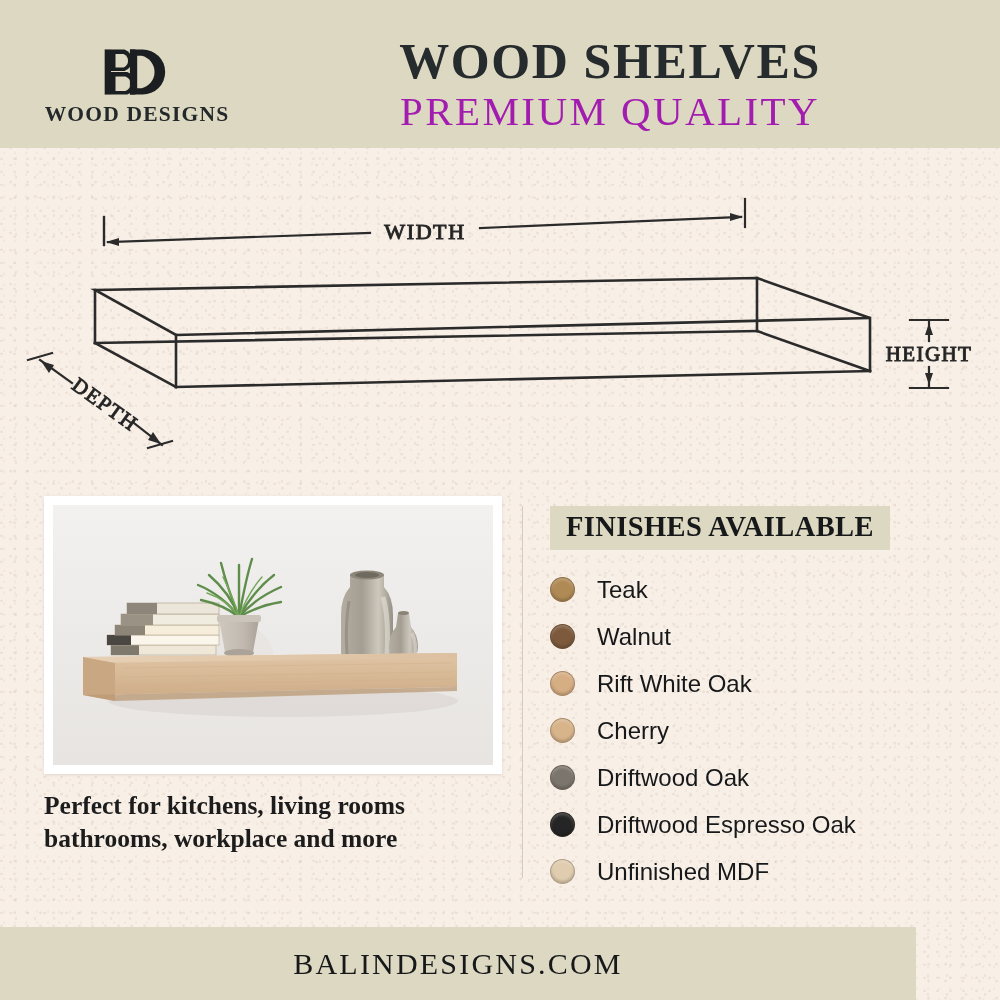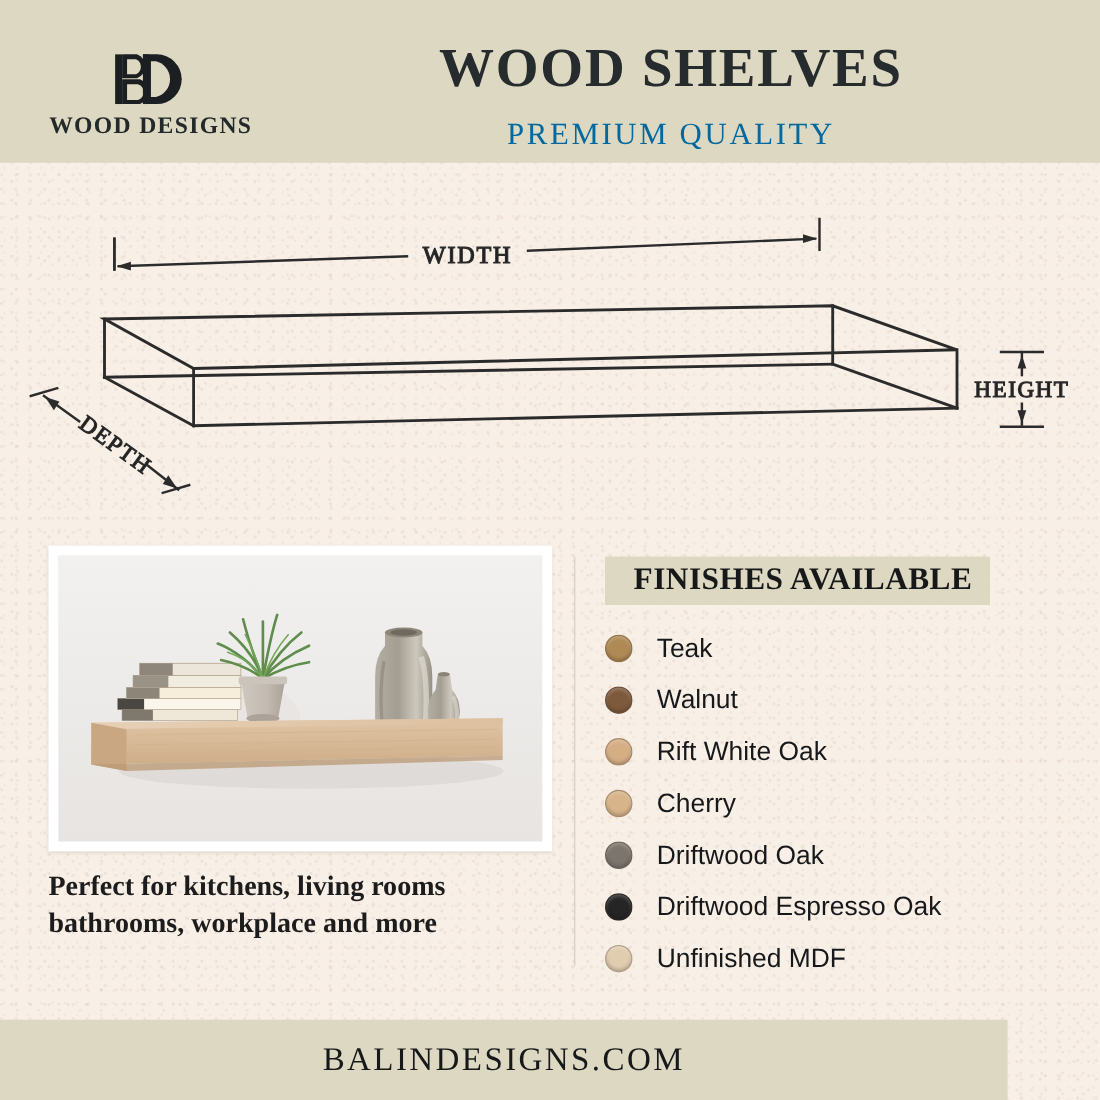--- a/index.html
+++ b/index.html
@@ -62,26 +62,26 @@
   #main-title {
     font-family: "Liberation Serif", "DejaVu Serif", serif;
     font-weight: 700;
     font-size: 50px;
     letter-spacing: 1.6px;
     color: #262b2d;
     line-height: 1.02;
     white-space: nowrap;
   }
   #sub-title {
-    margin-top: 20px;
+    margin-top: 0;
     font-family: "Liberation Serif", "DejaVu Serif", serif;
     font-weight: 400;
-    font-size: 28px;
+    font-size: 41px;
     letter-spacing: 2.4px;
-    color: #0369a1;
+    color: #a21caf;
     white-space: nowrap;
   }
 
   
   #diagram-area {
     position: absolute;
     left: 0; top: 155px;
     width: 1000px; height: 320px;
   }
   #diagram-svg { display: block; }
@@ -134,21 +134,20 @@
     background: #ddd8c1;
     padding: 5px 16px 7px 16px;
   }
   #finishes-title {
     font-family: "Liberation Serif", "DejaVu Serif", serif;
     font-weight: 700;
     font-size: 28.5px;
     letter-spacing: 0.4px;
     color: #16181a;
     white-space: nowrap;
-    margin-left: 10px;
   }
   #finish-list {
     margin-top: 16px;
     list-style: none;
     padding: 0;
   }
   .finish-row {
     display: flex;
     align-items: center;
     height: 47px;

